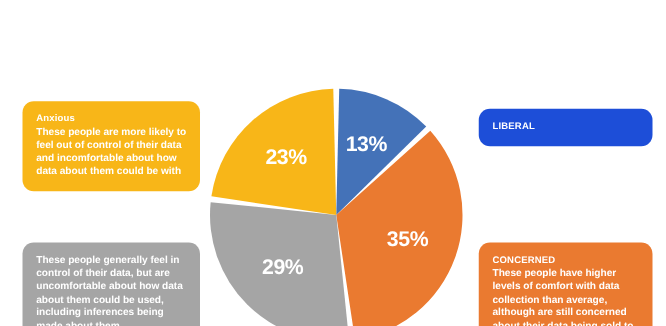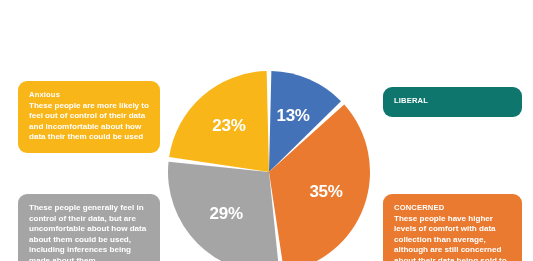--- a/index.html
+++ b/index.html
@@ -118,24 +118,24 @@
           <text class="slice-label" x="125.07" y="45.38">13%</text>
           <text class="slice-label" x="158.02" y="121.53">35%</text>
           <text class="slice-label" x="58.15" y="143.85">29%</text>
           <text class="slice-label" x="60.92" y="55.54">23%</text>
         </g>
     </svg>
   </div>
 
   <div class="callout" id="callout-anxious" style="background: rgb(248, 182, 24);">
     <p class="c-title">Anxious</p>
-    <p class="c-body">These people are more likely to feel out of control of their data and incomfortable about how data their them could be used</p>
+    <p class="c-body">These people are more likely to feel out of control of their data and incomfortable about how data about them could be with</p>
   </div>
 
-  <div class="callout" id="callout-liberal" style="background: #0f766e;">
+  <div class="callout" id="callout-liberal" style="background: #1d4ed8;">
     <p class="c-title">LIBERAL</p>
   </div>
 
   <div class="callout" id="callout-concerned" style="background: rgb(165, 165, 165);">
     <p class="c-body">These people generally feel in control of their data, but are uncomfortable about how data about them could be used, including inferences being made about them</p>
   </div>
 
   <div class="callout" id="callout-tolerant" style="background: rgb(234, 122, 48);">
     <p class="c-title">CONCERNED</p>
     <p class="c-body">These people have higher levels of comfort with data collection than average, although are still concerned about their data being sold to third parties</p>

